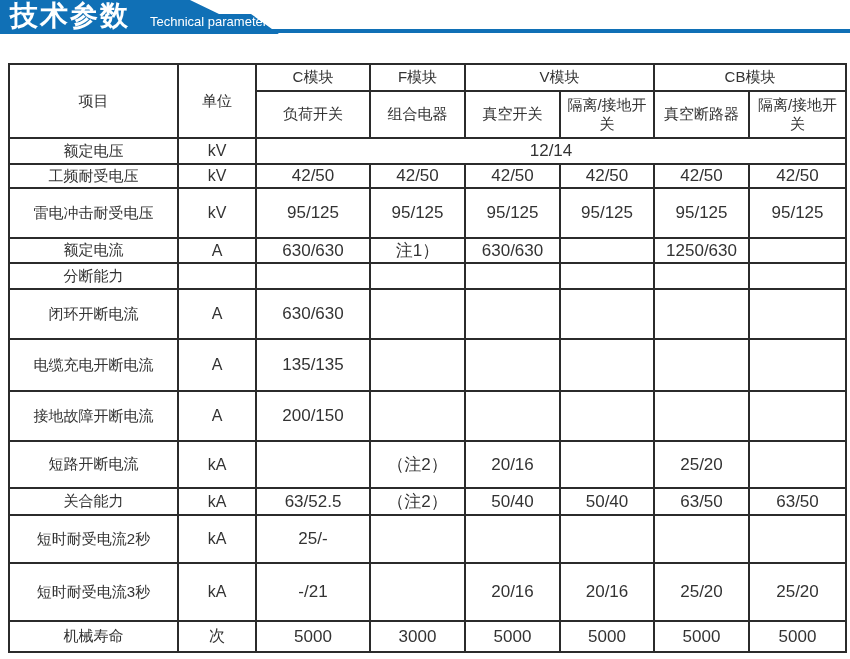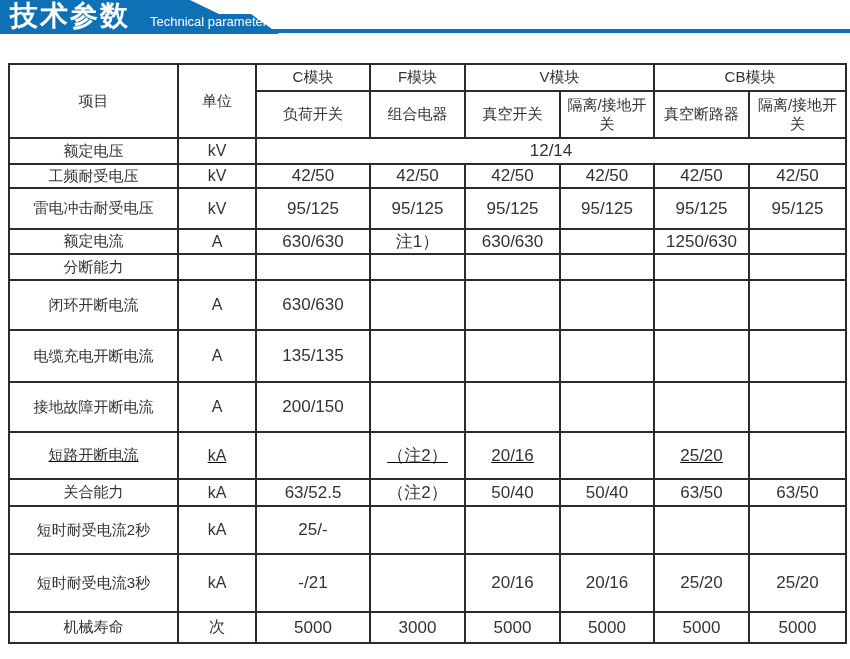--- a/index.html
+++ b/index.html
@@ -76,21 +76,21 @@
         <tr style="height: 24px;">
           <td class="item">工频耐受电压</td>
           <td class="unit">kV</td>
           <td class="val">42/50</td>
           <td class="val">42/50</td>
           <td class="val">42/50</td>
           <td class="val">42/50</td>
           <td class="val">42/50</td>
           <td class="val">42/50</td>
         </tr>
-        <tr style="height: 41px;">
+        <tr style="height: 50px;">
           <td class="item">雷电冲击耐受电压</td>
           <td class="unit">kV</td>
           <td class="val">95/125</td>
           <td class="val">95/125</td>
           <td class="val">95/125</td>
           <td class="val">95/125</td>
           <td class="val">95/125</td>
           <td class="val">95/125</td>
         </tr>
         <tr style="height: 25px;">
@@ -136,21 +136,21 @@
         <tr style="height: 50px;">
           <td class="item">接地故障开断电流</td>
           <td class="unit">A</td>
           <td class="val">200/150</td>
           <td class="val"></td>
           <td class="val"></td>
           <td class="val"></td>
           <td class="val"></td>
           <td class="val"></td>
         </tr>
-        <tr style="height: 47px; text-decoration: underline;">
+        <tr style="height: 47px;">
           <td class="item">短路开断电流</td>
           <td class="unit">kA</td>
           <td class="val"></td>
           <td class="val">（注2）</td>
           <td class="val">20/16</td>
           <td class="val"></td>
           <td class="val">25/20</td>
           <td class="val"></td>
         </tr>
         <tr style="height: 27px;">

